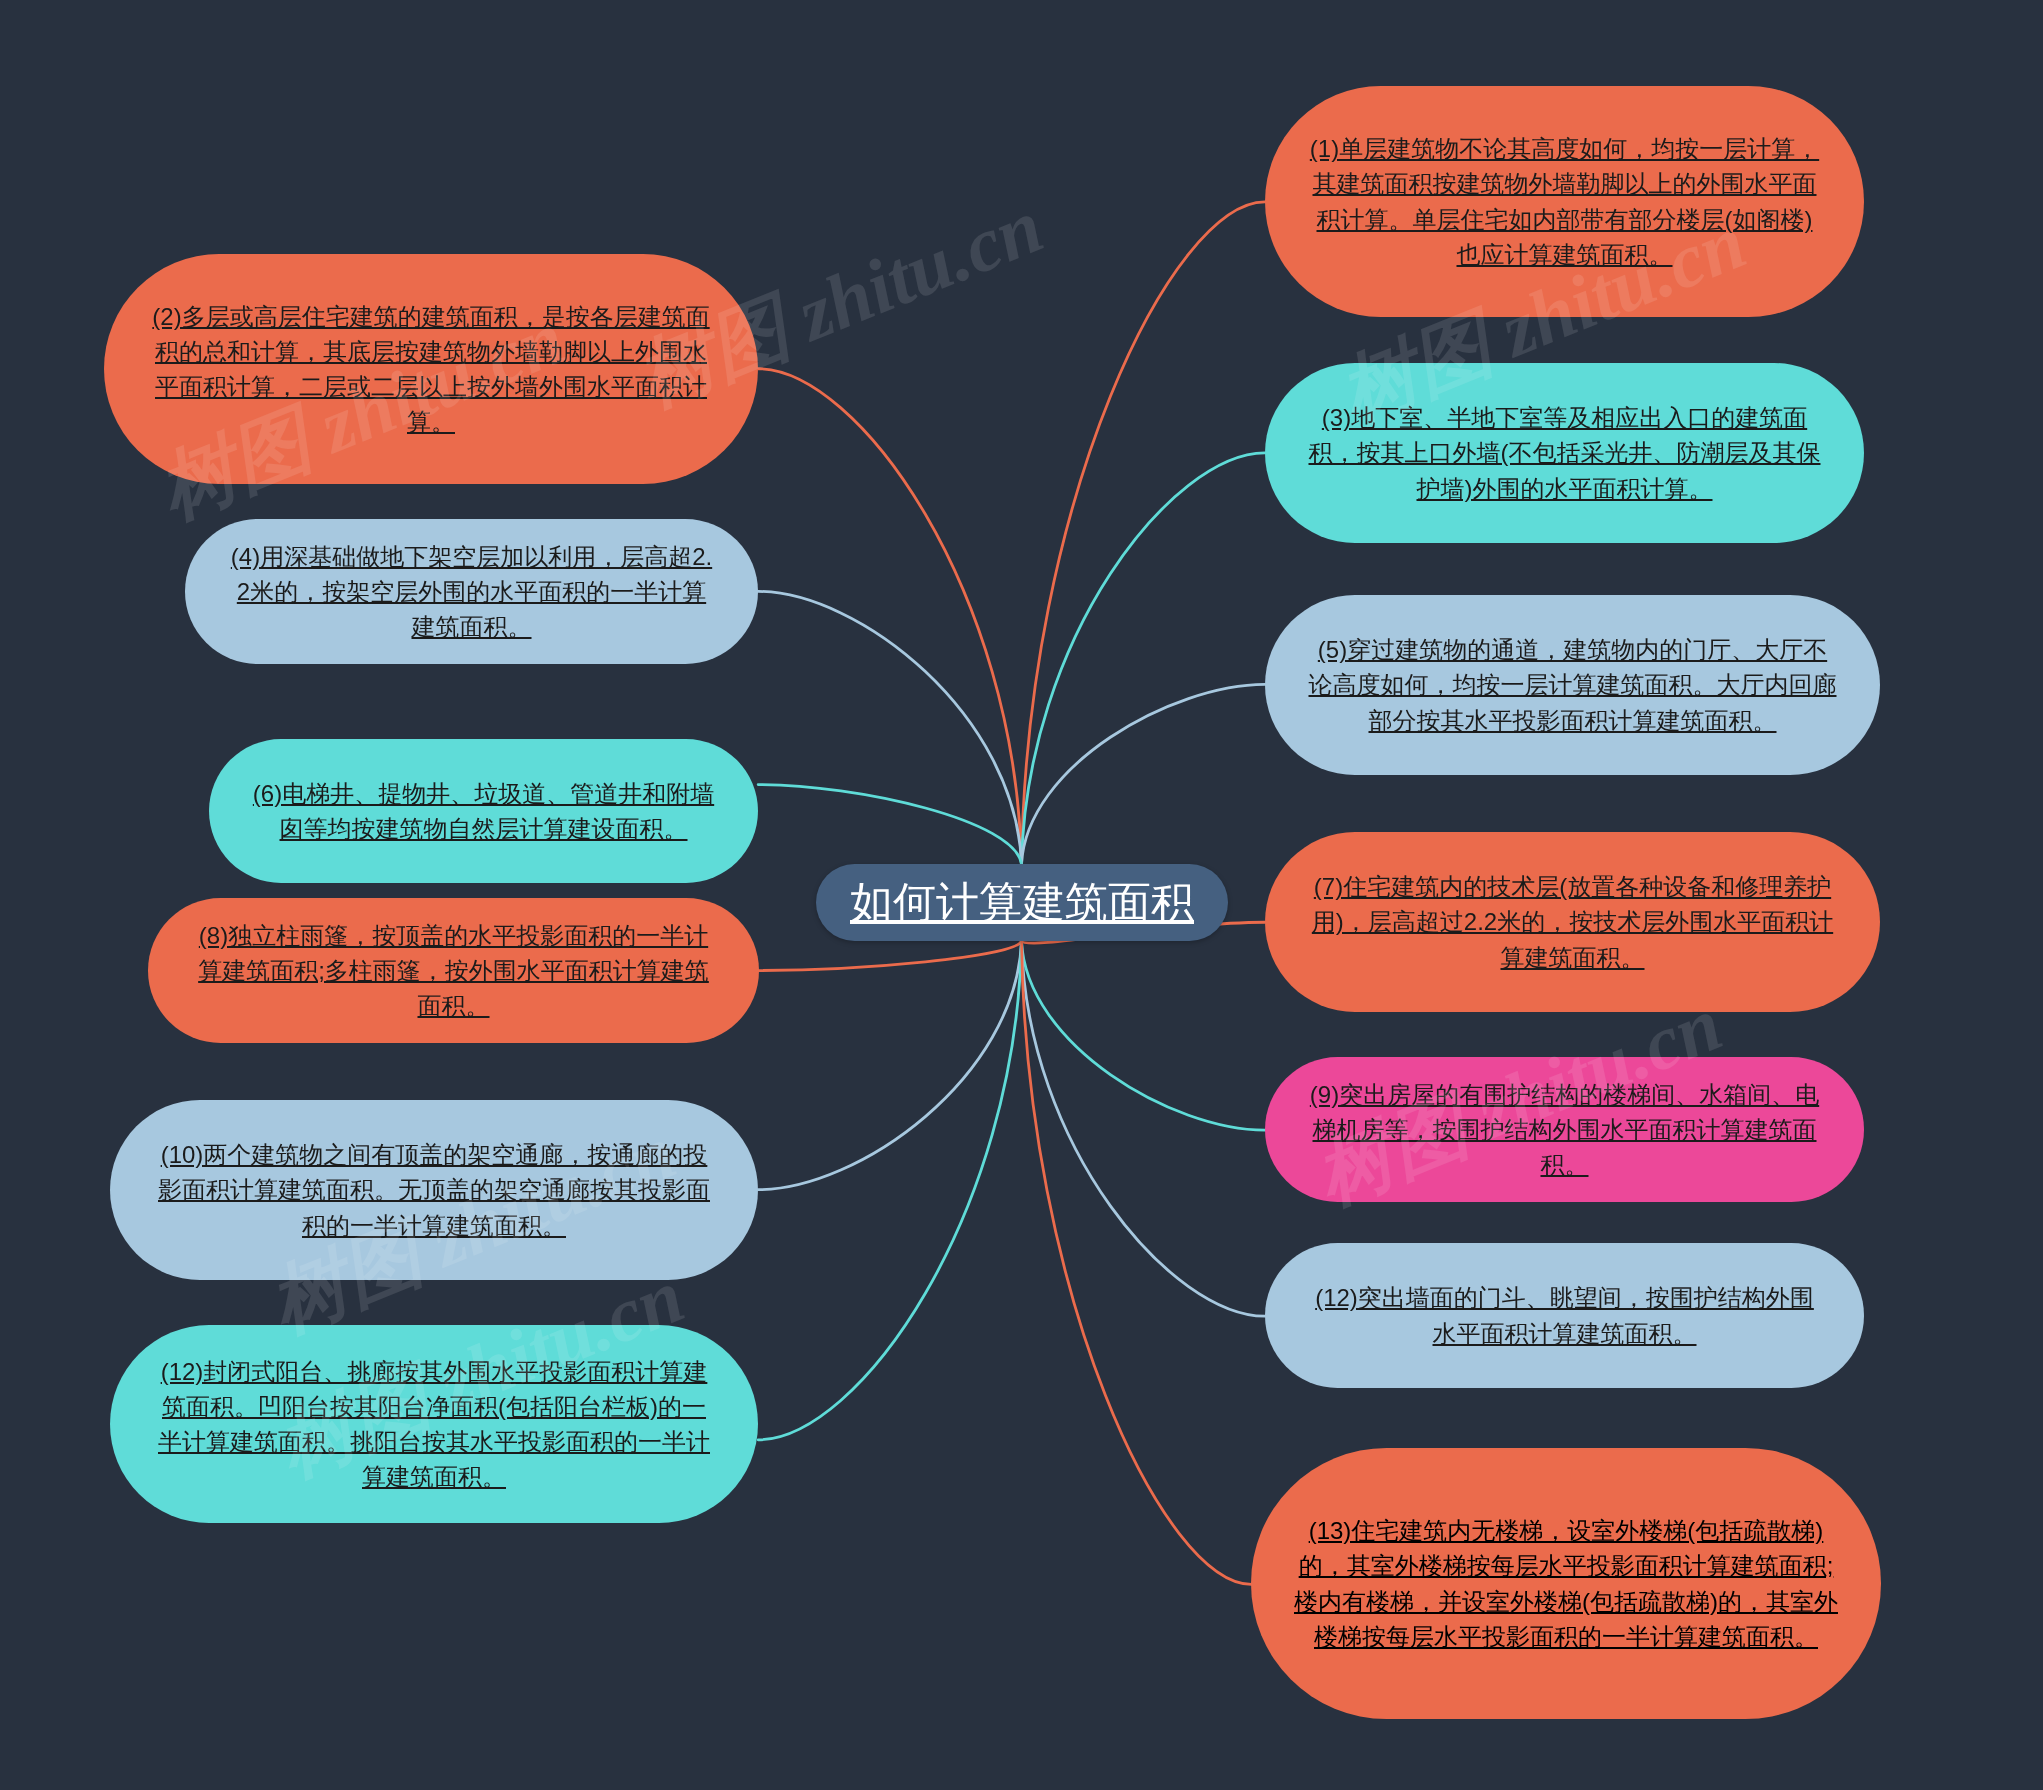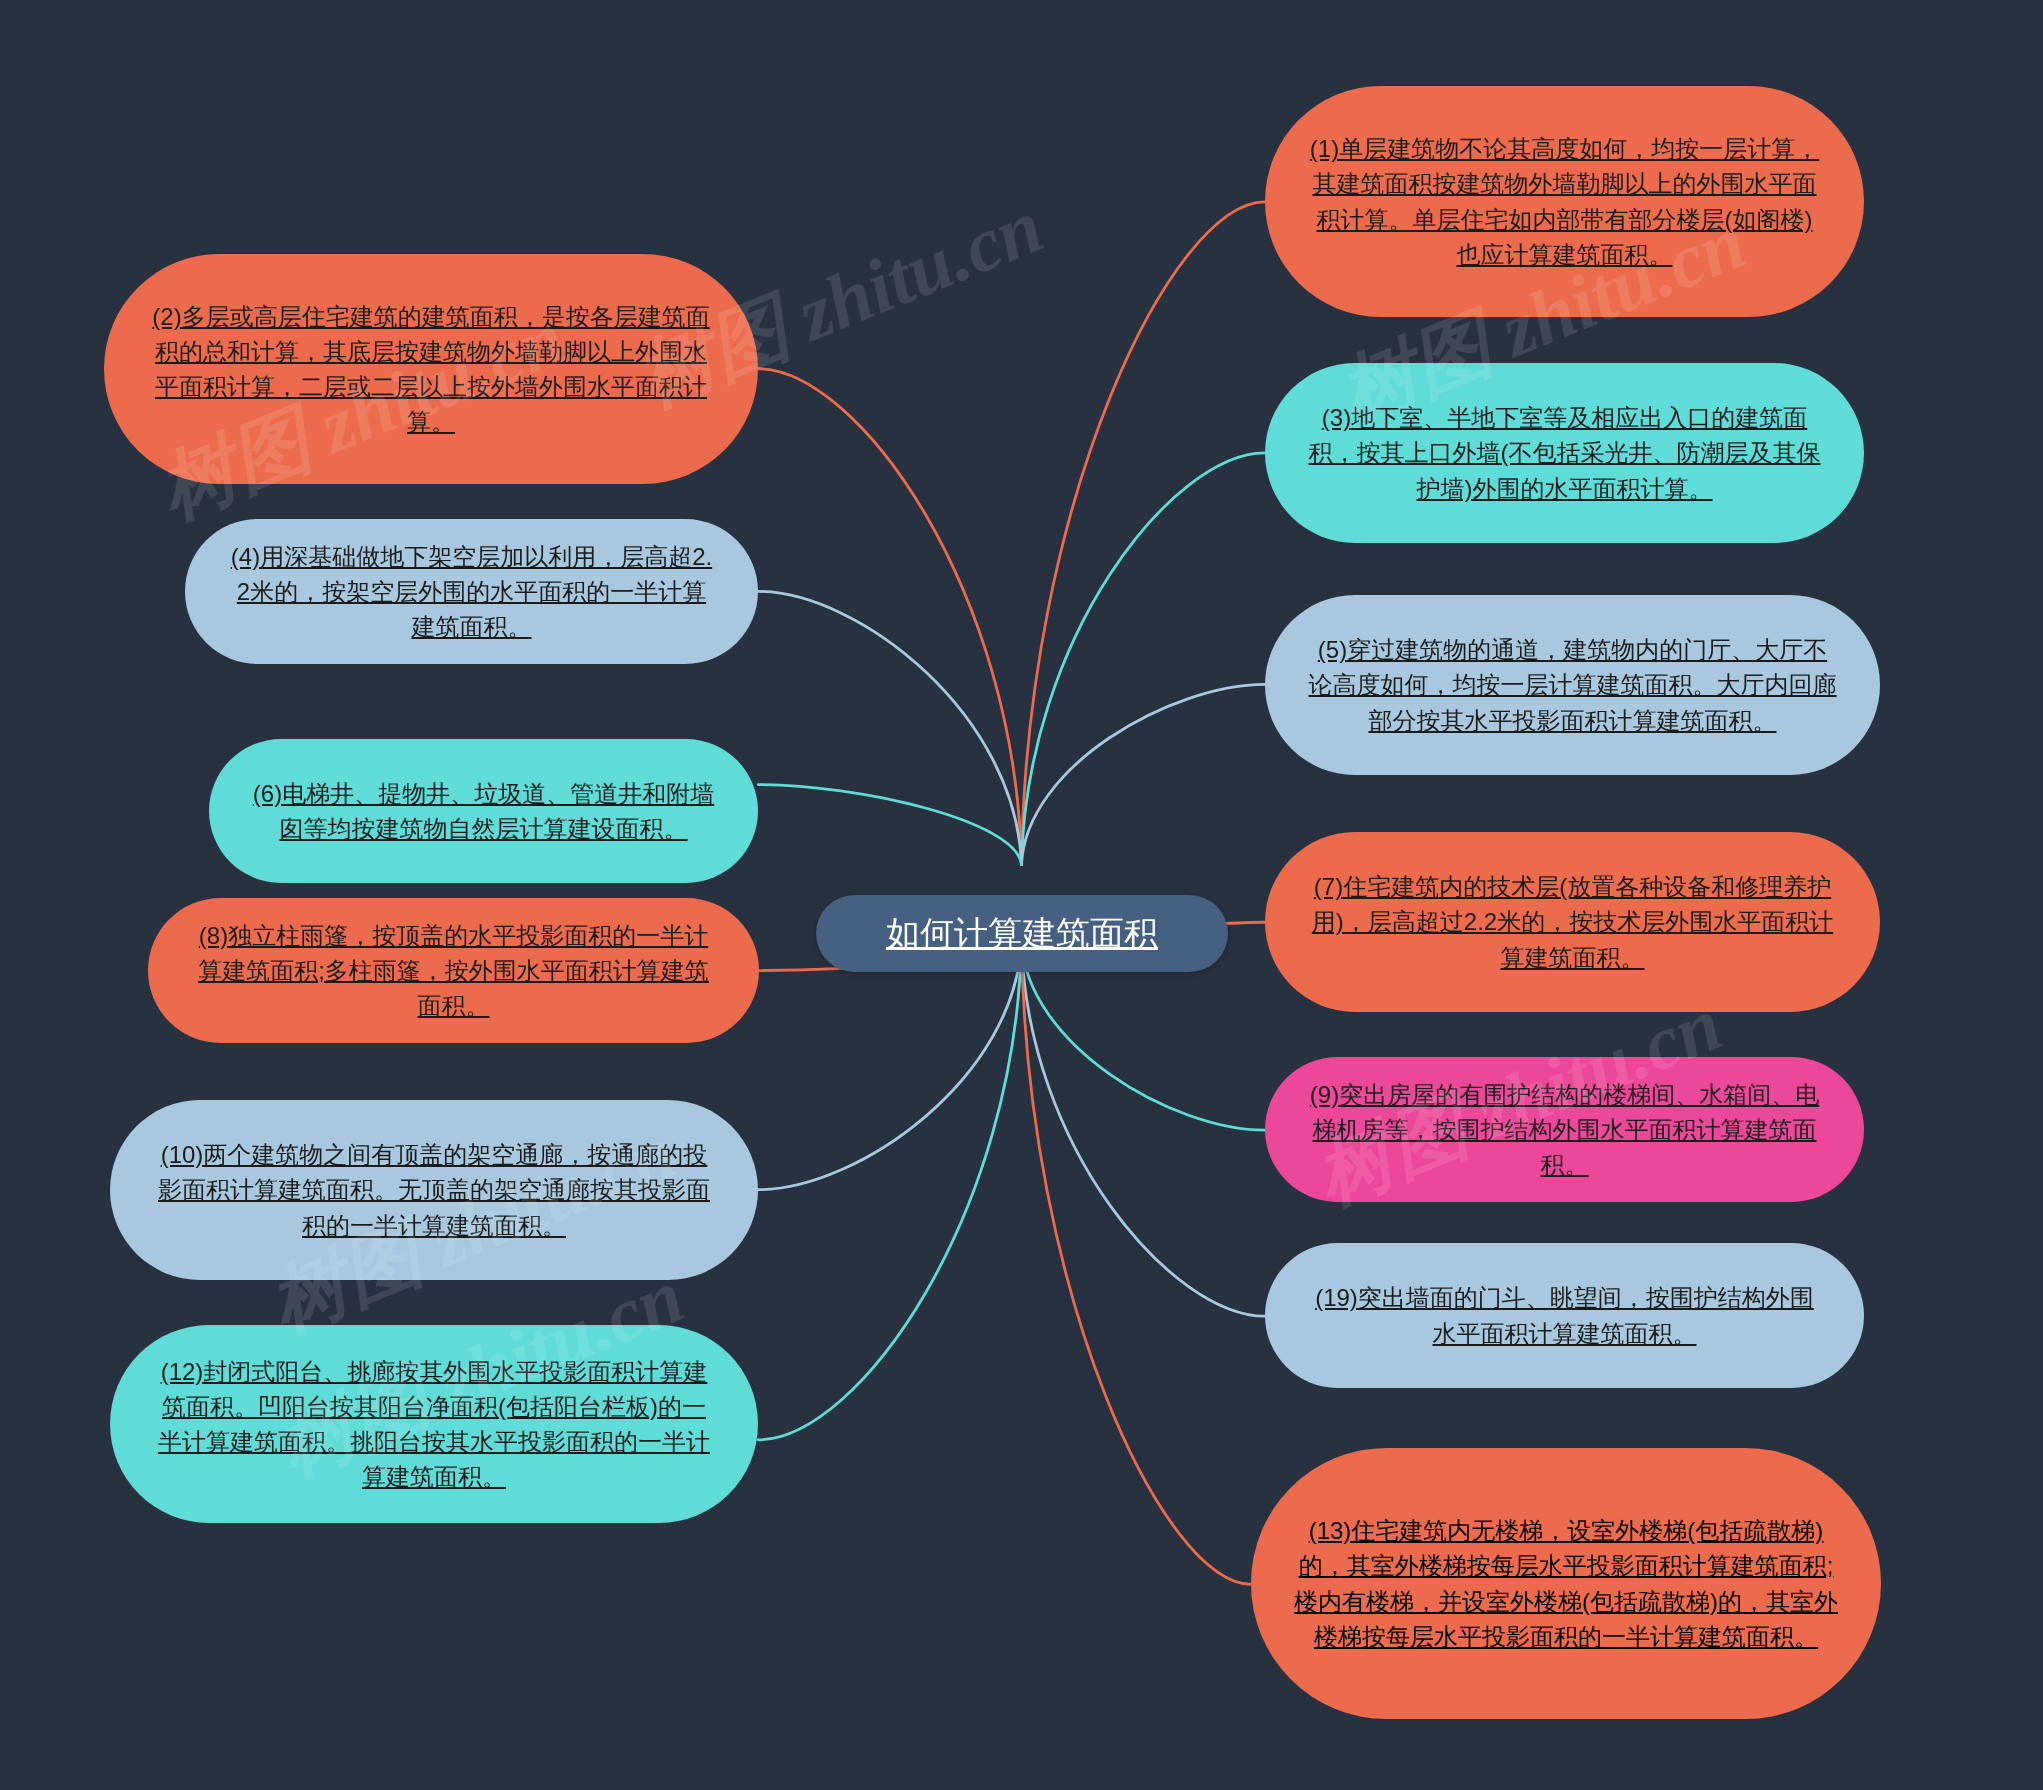--- a/index.html
+++ b/index.html
@@ -48,24 +48,23 @@
   .branch {
     color: #1b1b1b;
     font-size: 24px;
   }
   .branch .txt { padding: 0 4.8px; }
 
   .center-node {
     background: #456080;
     border-radius: 80px;
     color: #ffffff;
-    font-size: 34px;
+    font-size: 43px;
     z-index: 3;
     box-shadow: 0 1.6px 4.8px rgba(0,0,0,0.25);
-    margin-top: 31px;
   }
 
   .wm {
     position: absolute;
     color: rgba(255,255,255,0.11);
     font-family: "Liberation Serif", "DejaVu Serif", serif;
     font-style: italic;
     font-weight: bold;
     pointer-events: none;
     white-space: nowrap;
@@ -120,21 +119,21 @@
       <div class="node branch" style="left: 148px; top: 898px; width: 611px; height: 145px; background: rgb(235, 107, 76); border-radius: 73px; color: rgb(27, 27, 27); font-size: 24px; padding: 0px 37px;">
         <span class="txt">(8)独立柱雨篷，按顶盖的水平投影面积的一半计算建筑面积;多柱雨篷，按外围水平面积计算建筑面积。</span>
       </div>
       <div class="node branch" style="left: 1265px; top: 1057px; width: 599px; height: 145px; background: #ec4899; border-radius: 73px; color: rgb(27, 27, 27); font-size: 24px; padding: 0px 37px;">
         <span class="txt">(9)突出房屋的有围护结构的楼梯间、水箱间、电梯机房等，按围护结构外围水平面积计算建筑面积。</span>
       </div>
       <div class="node branch" style="left: 110px; top: 1100px; width: 648px; height: 180px; background: rgb(167, 200, 223); border-radius: 90px; color: rgb(27, 27, 27); font-size: 24px; padding: 0px 37px;">
         <span class="txt">(10)两个建筑物之间有顶盖的架空通廊，按通廊的投影面积计算建筑面积。无顶盖的架空通廊按其投影面积的一半计算建筑面积。</span>
       </div>
       <div class="node branch" style="left: 1265px; top: 1243px; width: 599px; height: 145px; background: rgb(167, 200, 223); border-radius: 73px; color: rgb(27, 27, 27); font-size: 24px; padding: 0px 37px;">
-        <span class="txt">(19)突出墙面的门斗、眺望间，按围护结构外围水平面积计算建筑面积。</span>
+        <span class="txt">(12)突出墙面的门斗、眺望间，按围护结构外围水平面积计算建筑面积。</span>
       </div>
       <div class="node branch" style="left: 110px; top: 1325px; width: 648px; height: 198px; background: rgb(95, 220, 216); border-radius: 115px; color: rgb(27, 27, 27); font-size: 24px; padding: 0px 37px;">
         <span class="txt">(12)封闭式阳台、挑廊按其外围水平投影面积计算建筑面积。凹阳台按其阳台净面积(包括阳台栏板)的一半计算建筑面积。挑阳台按其水平投影面积的一半计算建筑面积。</span>
       </div>
       <div class="node branch" style="left: 1251px; top: 1448px; width: 630px; height: 271px; background: rgb(235, 107, 76); border-radius: 136px; color: #000000; font-size: 24px; padding: 0px 37px;">
         <span class="txt">(13)住宅建筑内无楼梯，设室外楼梯(包括疏散梯)的，其室外楼梯按每层水平投影面积计算建筑面积;楼内有楼梯，并设室外楼梯(包括疏散梯)的，其室外楼梯按每层水平投影面积的一半计算建筑面积。</span>
       </div>
     </div>
 
   <div id="watermark-layer">

